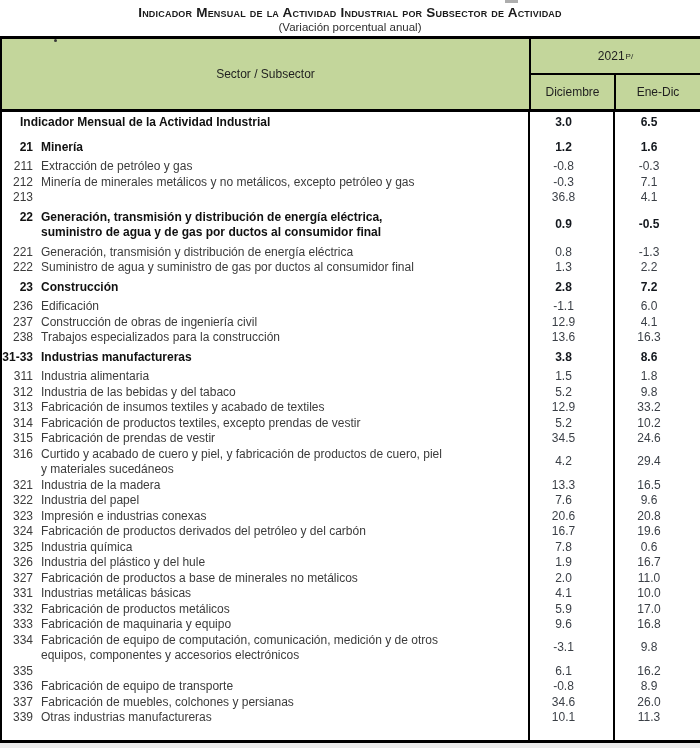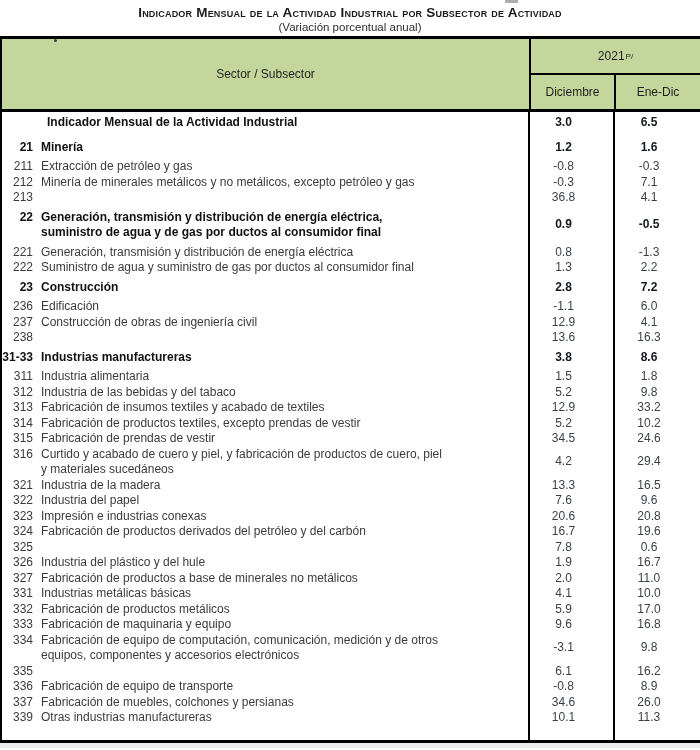--- a/index.html
+++ b/index.html
@@ -44,21 +44,21 @@
     display: grid;
     grid-template-columns: 31px 8px 1fr 85px 86px;
     line-height: 15.5px;
     align-items: start;
   }
   .row.gap   { padding-top: 4px; padding-bottom: 4px; }
   .row.first { padding-top: 3px; padding-bottom: 5px; }
   .row.bold  { font-weight: 700; color: #111; }
   .cell-code { grid-column: 1; text-align: right; }
   .cell-desc { grid-column: 3; white-space: pre-line; padding-right: 6px; }
-  .row.toplevel .cell-desc { grid-column: 1 / 4; padding-left: 18px; margin-left: 27px; }
+  .row.toplevel .cell-desc { grid-column: 1 / 4; padding-left: 18px; }
   .cell-val  { text-align: center; padding-right: 16px; align-self: center; color: #3a3f46; }
   .row.bold .cell-val { color: #14181e; }
   .cell-dic  { grid-column: 4; }
   .cell-ene  { grid-column: 5; }
 
   .bottom-strip { height: 5px; background: #ececec; width: 700px; }
 
   .stray-mark-top { position: absolute; left: 505px; top: 0; width: 13px; height: 3px; background: #adadad; }
   .stray-dot { position: absolute; left: 54px; top: 39px; width: 3px; height: 3px; background: #3a3a3a; border-radius: 50%; }
 </style>
@@ -147,20 +147,21 @@
     <div class="cell-val cell-ene">6.0</div>
   </div>
       <div class="row">
     <div class="cell-code">237</div>
     <div class="cell-desc">Construcción de obras de ingeniería civil</div>
     <div class="cell-val cell-dic">12.9</div>
     <div class="cell-val cell-ene">4.1</div>
   </div>
       <div class="row">
     <div class="cell-code">238</div>
+    <div class="cell-desc">Trabajos especializados para la construcción</div>
     <div class="cell-val cell-dic">13.6</div>
     <div class="cell-val cell-ene">16.3</div>
   </div>
       <div class="row bold gap">
     <div class="cell-code">31-33</div>
     <div class="cell-desc">Industrias manufactureras</div>
     <div class="cell-val cell-dic">3.8</div>
     <div class="cell-val cell-ene">8.6</div>
   </div>
       <div class="row">
@@ -219,20 +220,21 @@
     <div class="cell-val cell-ene">20.8</div>
   </div>
       <div class="row">
     <div class="cell-code">324</div>
     <div class="cell-desc">Fabricación de productos derivados del petróleo y del carbón</div>
     <div class="cell-val cell-dic">16.7</div>
     <div class="cell-val cell-ene">19.6</div>
   </div>
       <div class="row">
     <div class="cell-code">325</div>
+    <div class="cell-desc">Industria química</div>
     <div class="cell-val cell-dic">7.8</div>
     <div class="cell-val cell-ene">0.6</div>
   </div>
       <div class="row">
     <div class="cell-code">326</div>
     <div class="cell-desc">Industria del plástico y del hule</div>
     <div class="cell-val cell-dic">1.9</div>
     <div class="cell-val cell-ene">16.7</div>
   </div>
       <div class="row">

